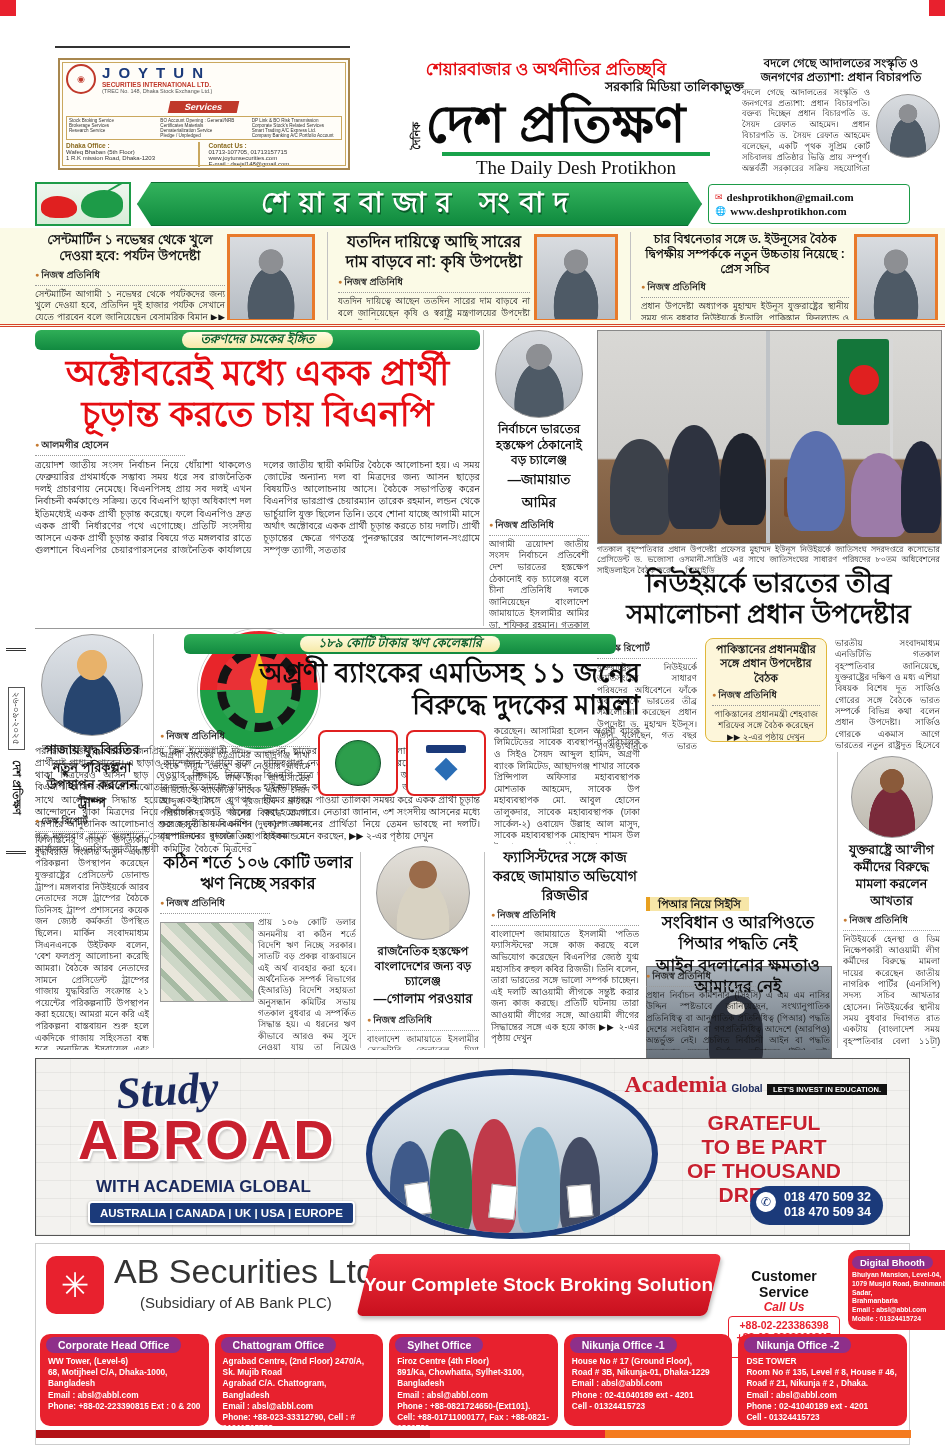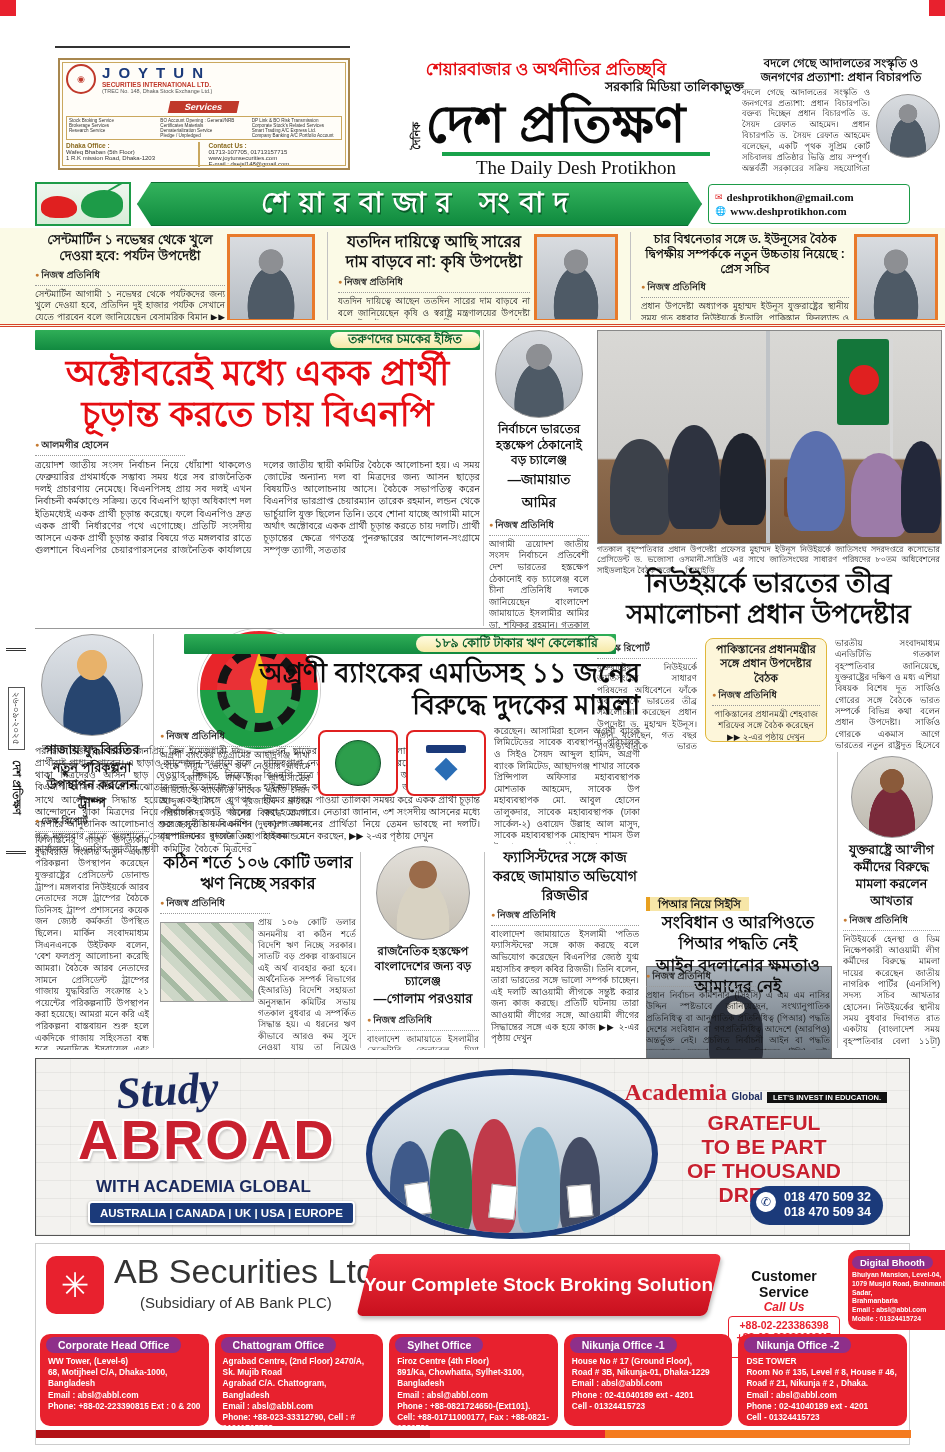--- a/index.html
+++ b/index.html
@@ -9,21 +9,21 @@
   .pre{white-space:pre-line;}
   .ctr{text-align:center;}
   .jst{text-align:justify;}
   .clip{overflow:hidden;}
   
   .byline{font-size:9.5px;font-weight:bold;color:#222;border-bottom:1px dotted #999;padding:1px 0 2px 0;margin:2px 0 3px 0;}
   .byline::before{content:"● ";color:#c57a31;font-size:7px;vertical-align:1px;}
   .body-txt{font-size:9.3px;line-height:1.32;color:#141414;}
   .hl-red{color:#e60d12;font-weight:800;}
   .hl-blk{color:#0d0d0d;font-weight:800;}
-  .kickbar{background:linear-gradient(180deg,#2fae57,#118a40);height:20px;border-radius:1px;display:flex;align-items:center;justify-content:flex-end;}
+  .kickbar{background:linear-gradient(180deg,#2fae57,#118a40);height:20px;border-radius:6px;display:flex;align-items:center;justify-content:center;font-style:italic;}
   .kickpill{background:linear-gradient(180deg,#fffce2,#f6e9a8);border-radius:10px;padding:1px 18px;font-size:12.5px;font-weight:bold;color:#0b5c2a;line-height:1.1;}
   .vline{position:absolute;width:1px;background:#c2c2c2;}
   
   .portrait{background:
      radial-gradient(circle at 50% 30%,#8d8f93 17%,rgba(0,0,0,0) 18%),
      radial-gradient(ellipse at 50% 85%,#4e5a66 40%,rgba(0,0,0,0) 41%),
      linear-gradient(180deg,#d9dce0,#b6bcc3);}
   .ph-orange{border:3px solid #e87a2b;background-clip:padding-box;}
   .circ{border-radius:50%;}
   .scene{background:linear-gradient(180deg,#d9d8d5 0%,#cfcecb 60%,#8d6b4d 61%,#7a5a40 100%);position:relative;overflow:hidden;}
@@ -341,21 +341,21 @@
       <div class="sil" style="left:18px;bottom:0;width:40px;height:92px;background:#3f5a8a;"></div>
       <div class="sil" style="left:58px;bottom:0;width:42px;height:104px;background:#2f7a4a;"></div>
       <div class="sil" style="left:100px;bottom:0;width:44px;height:114px;background:#c03a4a;"></div>
       <div class="sil" style="left:146px;bottom:0;width:42px;height:106px;background:#7ab0c8;"></div>
       <div class="sil" style="left:188px;bottom:0;width:40px;height:96px;background:#444c64;"></div>
       <div class="abs" style="left:34px;bottom:18px;width:22px;height:30px;background:#fff;border:1px solid #aaa;transform:rotate(-8deg);"></div>
       <div class="abs" style="left:118px;bottom:14px;width:24px;height:32px;background:#fff;border:1px solid #aaa;transform:rotate(6deg);"></div>
       <div class="abs" style="left:196px;bottom:16px;width:22px;height:30px;background:#fff;border:1px solid #aaa;transform:rotate(-5deg);"></div>
     </div>
 
-    <div class="abs" style="right:22px;top:20px;text-align:right;">
+    <div class="abs" style="right:22px;top:12px;text-align:right;">
       <span style="font-family:'Liberation Serif','DejaVu Serif',serif;font-size:24px;font-weight:bold;color:#c8202f;">Academia</span>
       <span style="font-size:10px;font-weight:bold;color:#1b2a5e;">Global</span>
       <div style="background:#111;color:#fff;font-size:7.5px;font-weight:bold;padding:1px 6px;display:inline-block;">LET'S INVEST IN EDUCATION.</div>
     </div>
     <div class="abs pre" style="right:30px;top:52px;width:230px;text-align:center;font-size:21px;font-weight:900;color:#c8202f;line-height:1.15;text-shadow:1px 1px 0 #fff;">GRATEFUL
 TO BE PART
 OF THOUSAND
 DREAMS</div>
     <div class="abs" style="right:26px;bottom:10px;background:#1b3a7a;border-radius:20px;padding:4px 12px 4px 34px;position:absolute;">
       <span class="circ abs" style="left:6px;top:6px;width:20px;height:20px;background:#fff;color:#1b3a7a;font-size:12px;display:flex;align-items:center;justify-content:center;">✆</span>

